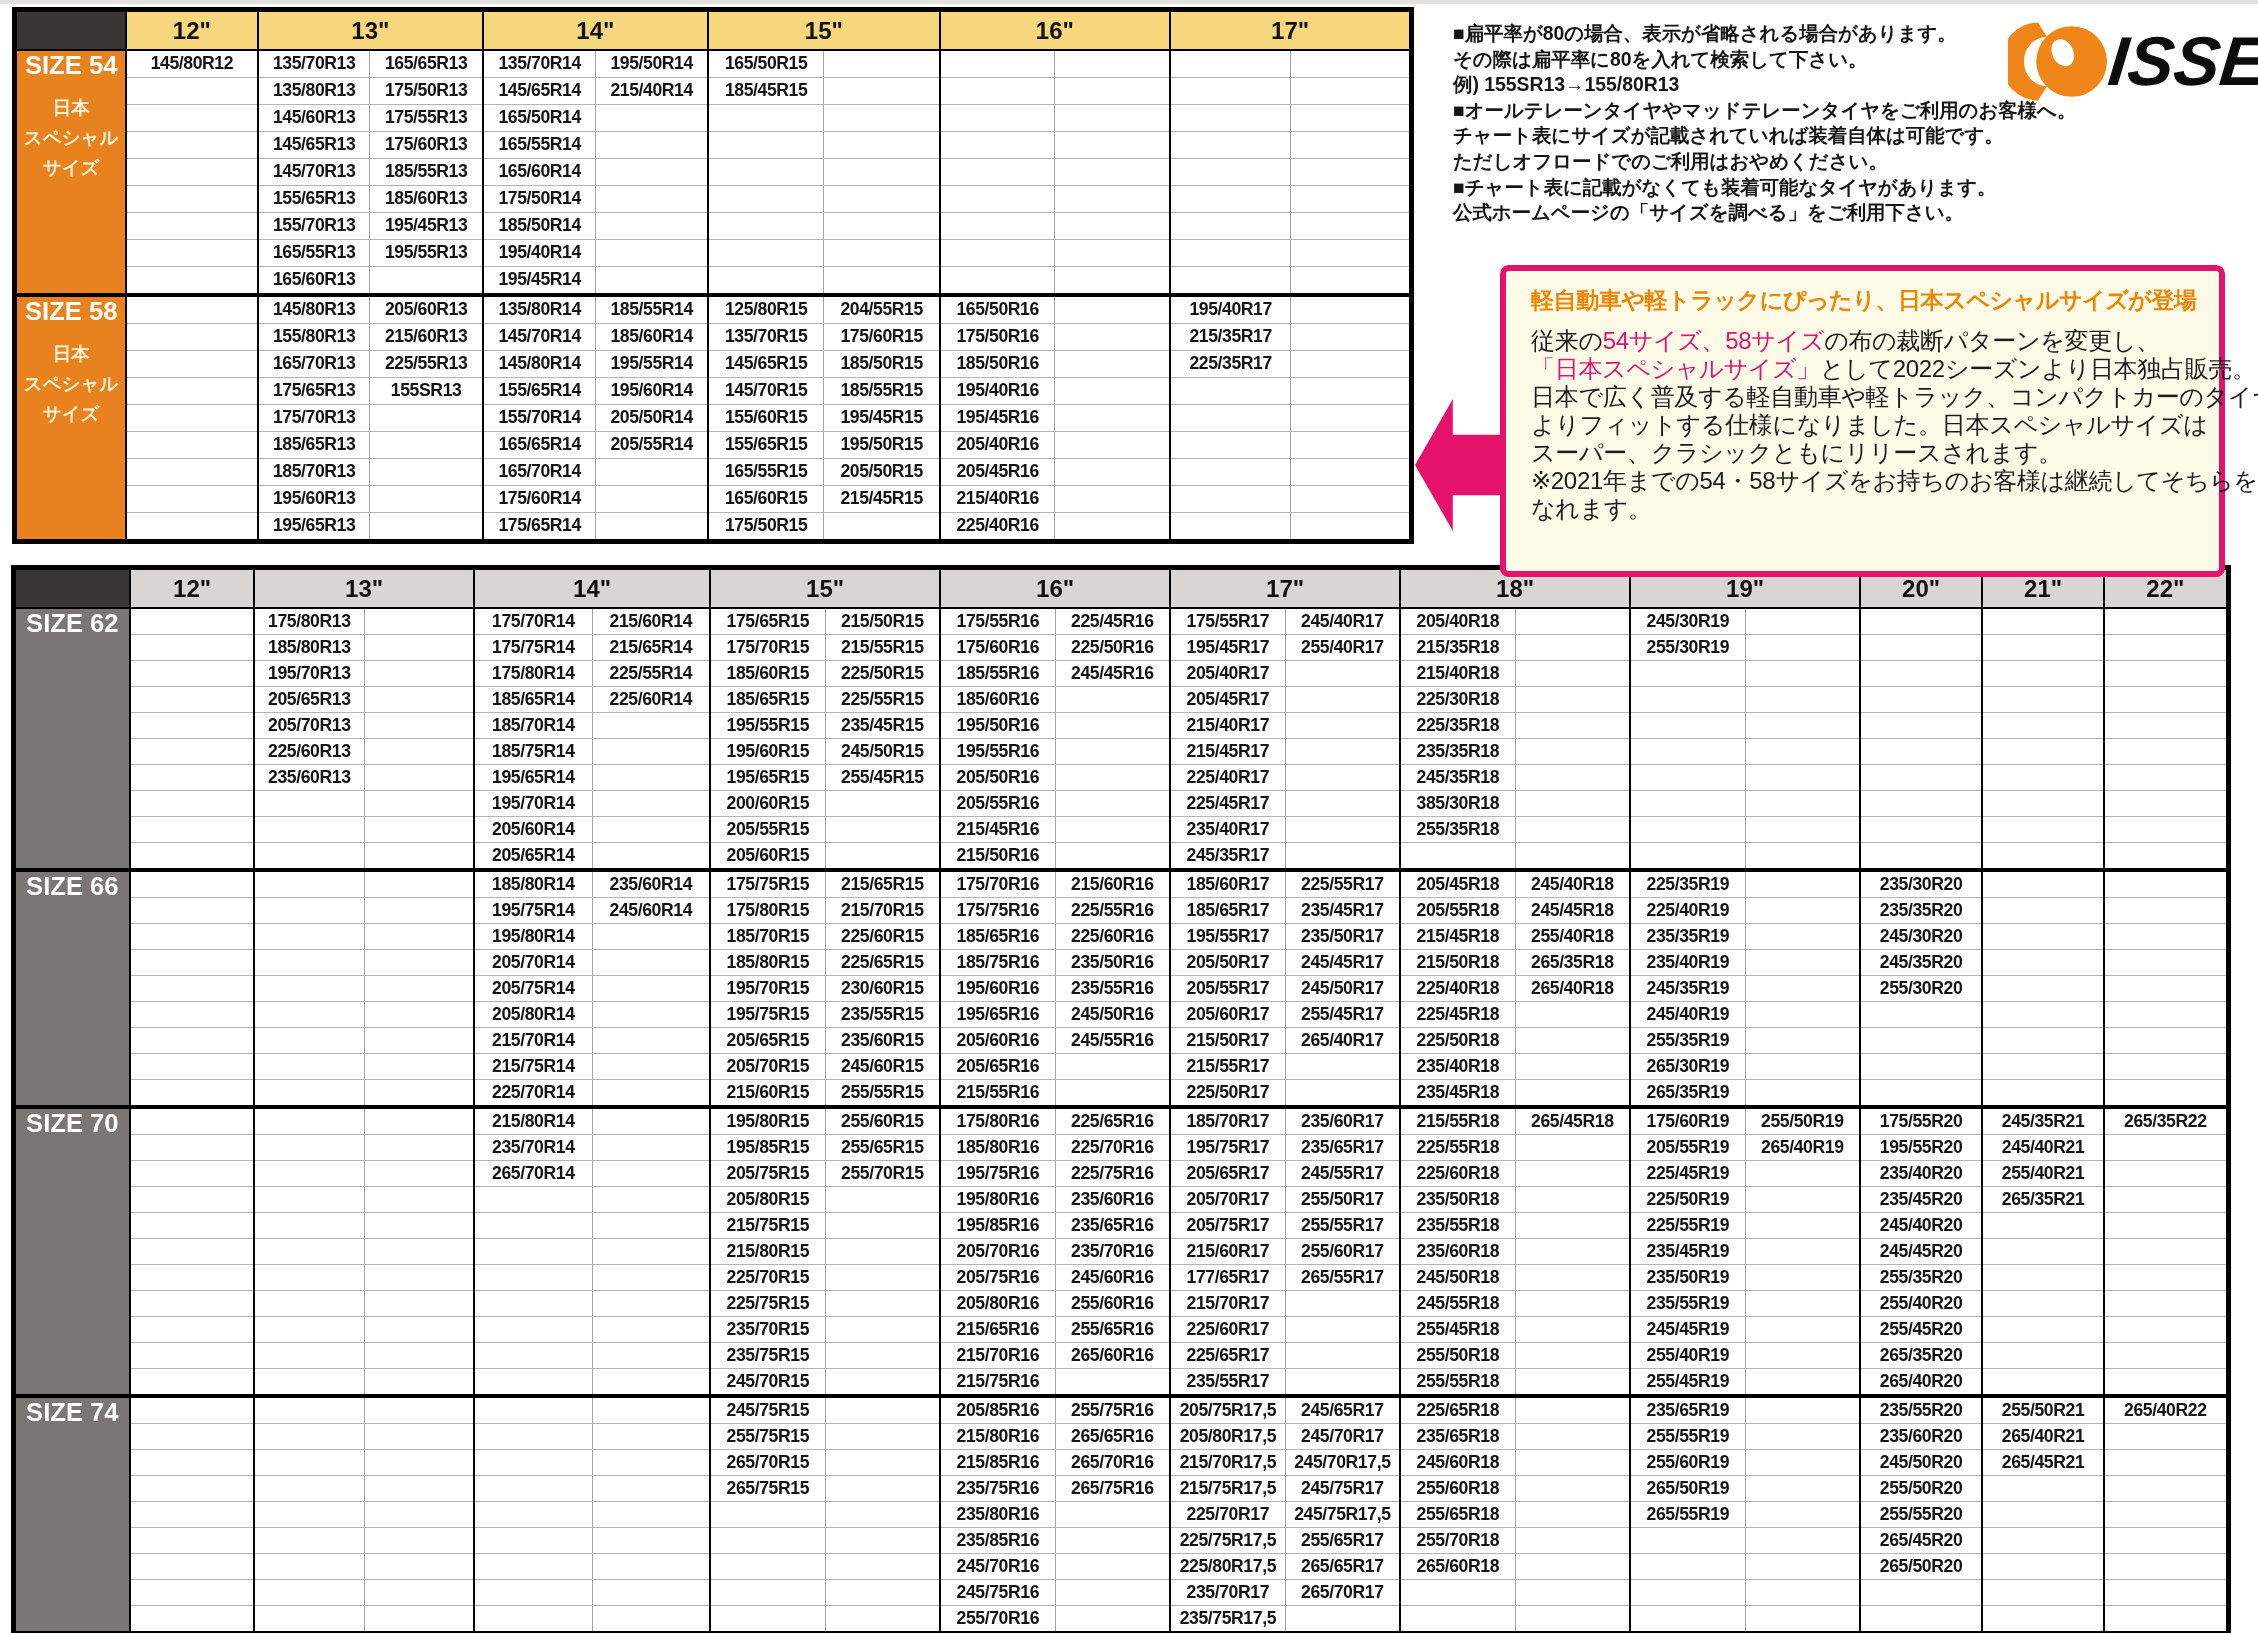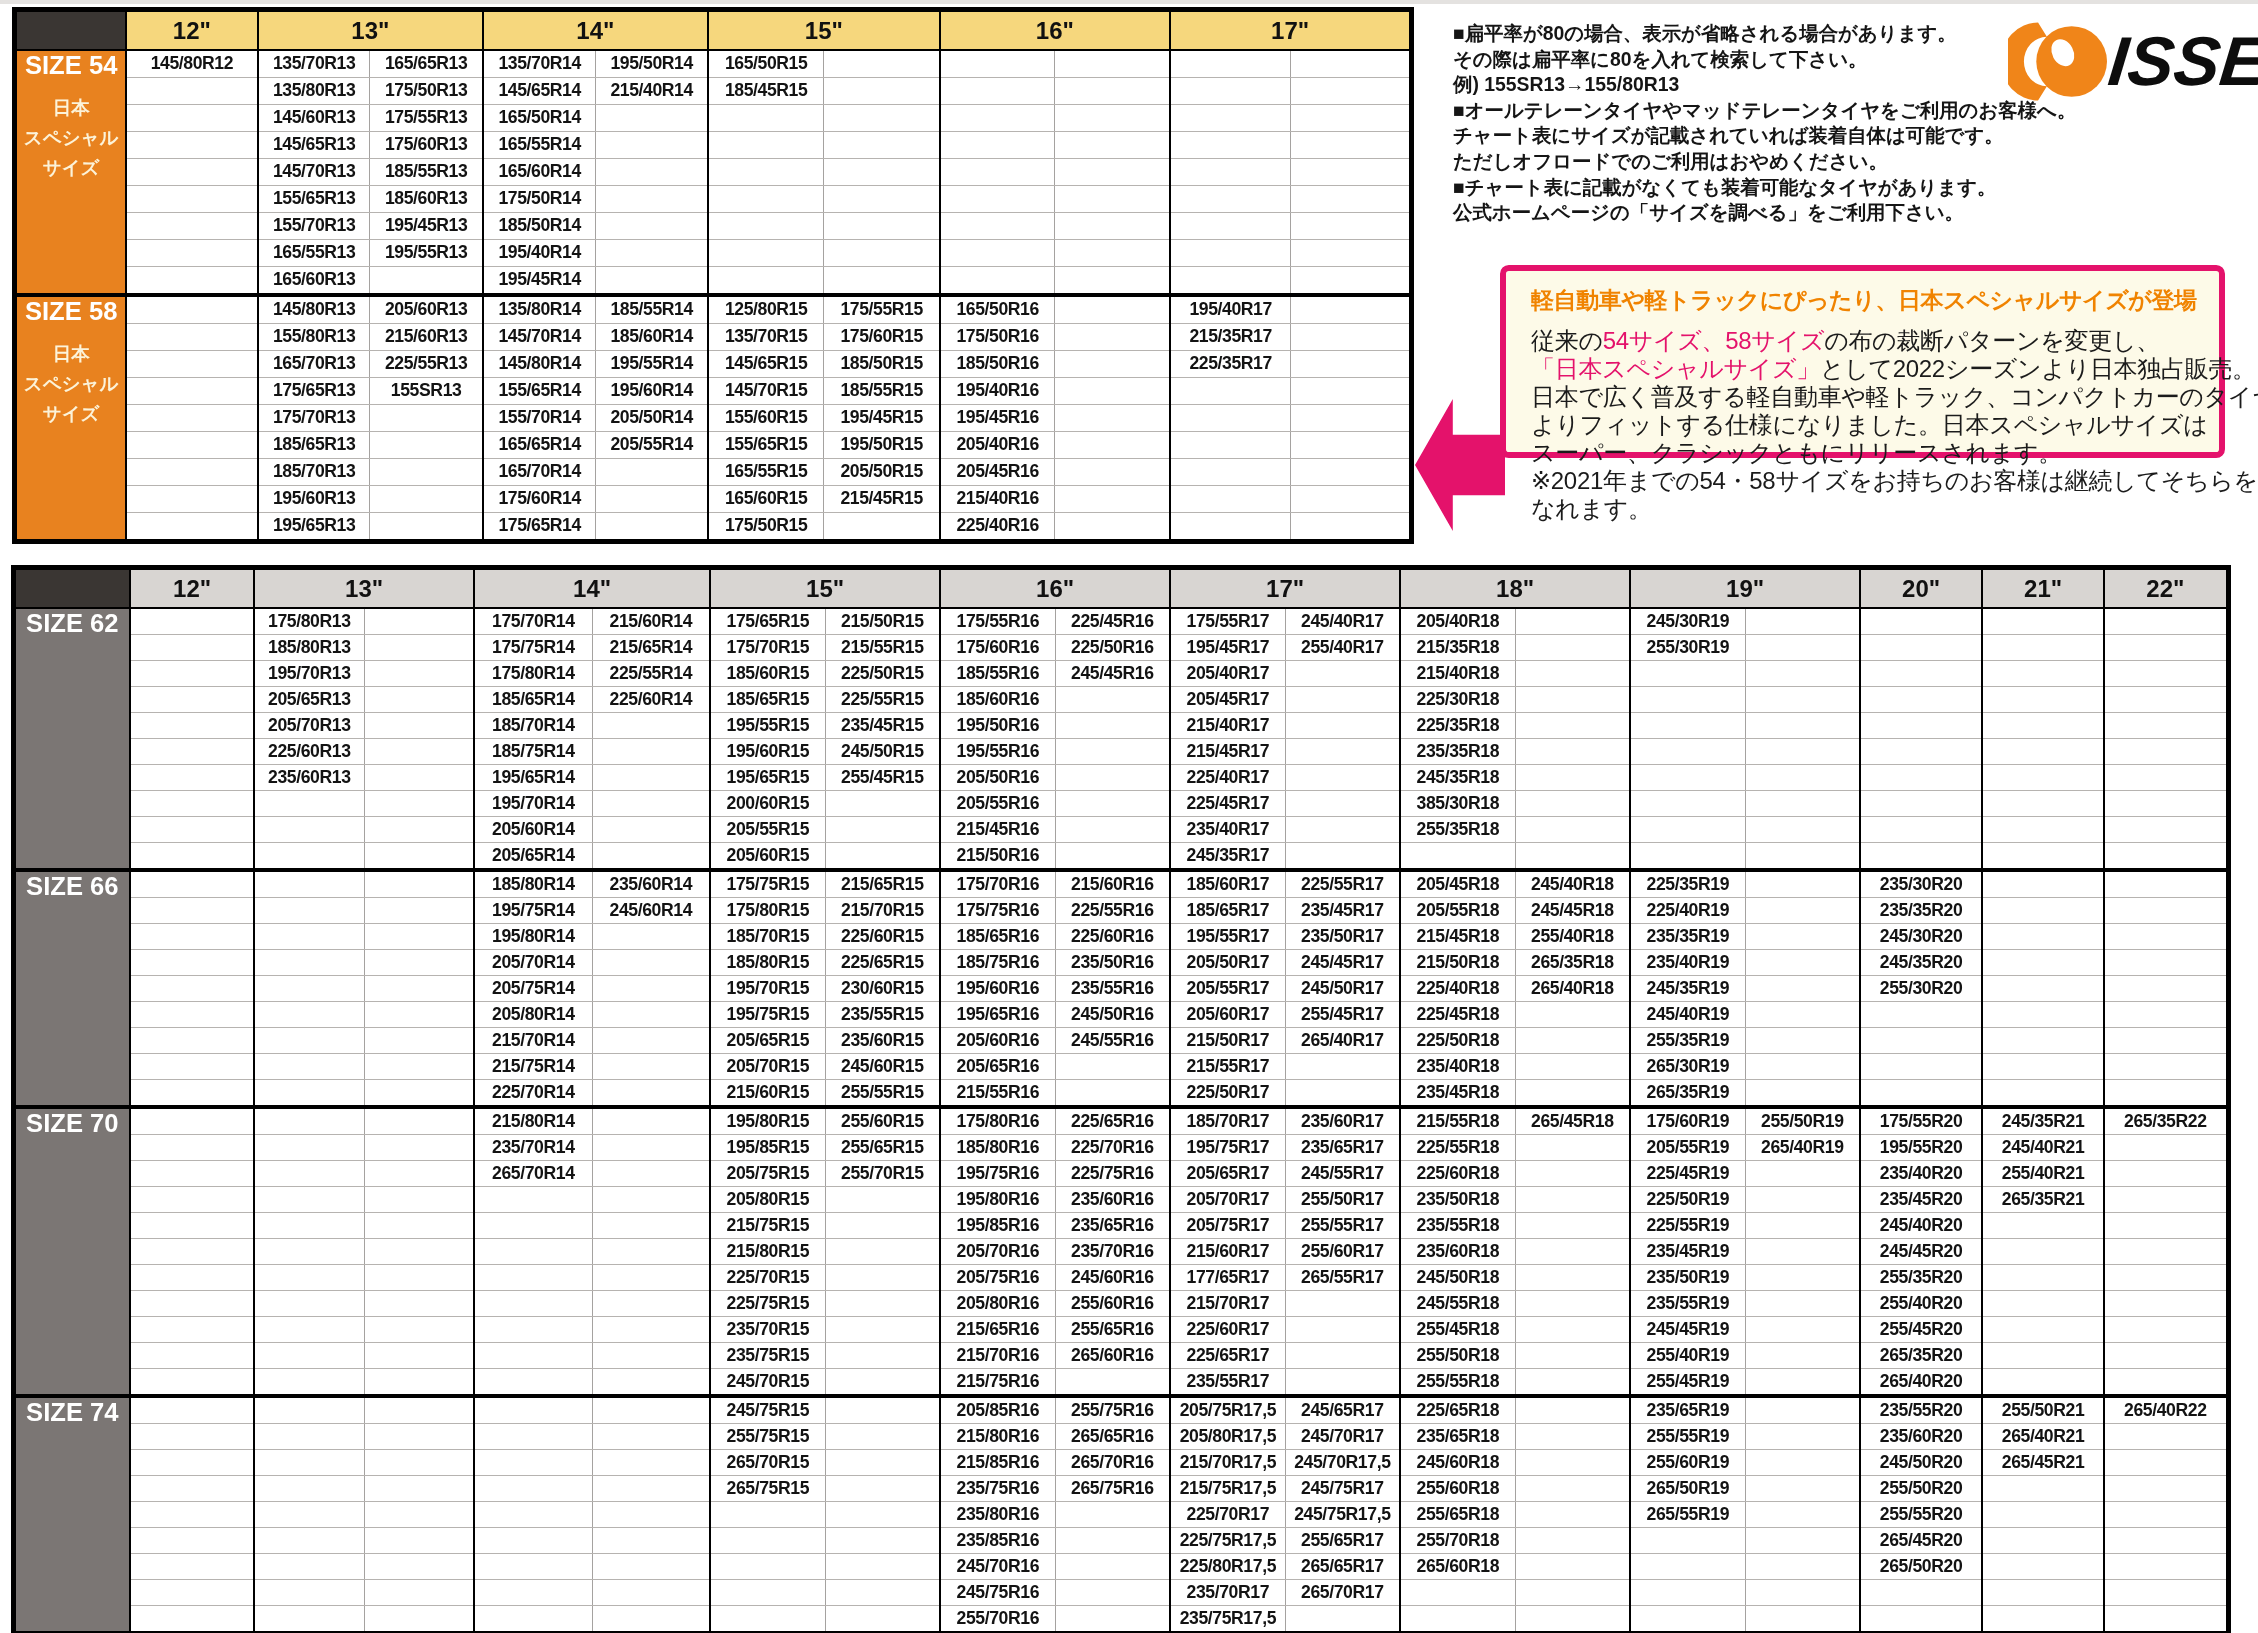--- a/index.html
+++ b/index.html
@@ -50,21 +50,21 @@
 
   
   .logo{position:absolute;left:2008px;top:19.4px;display:flex;align-items:center;}
   .logo-text{
     font-size:69px;font-weight:bold;font-style:italic;color:#0d0d0d;
     letter-spacing:0px;transform:skewX(-6deg);line-height:1;margin-left:1.8px;
   }
 
   
   .promo{
-    position:absolute;left:1500px;top:265px;width:725px;height:193px;box-sizing:border-box;
+    position:absolute;left:1500px;top:265px;width:725px;height:312px;box-sizing:border-box;
     background:var(--c-promo-cream,#FDFAE8);
     border:6.2px solid var(--c-pink,#E4126B);border-radius:8.8px;
     padding:14px 23px 0 25px;
   }
   .promo-title{
     font-size:23px;font-weight:bold;letter-spacing:-0.4px;white-space:nowrap;
     color:var(--c-promo-orange,#F08300);margin-bottom:10.6px;
   }
   .promo-line{
     font-size:24px;line-height:28px;letter-spacing:-0.3px;white-space:nowrap;
@@ -239,21 +239,21 @@
             <div class="size-sub">日本</div>
             <div class="size-sub">スペシャル</div>
             <div class="size-sub">サイズ</div>
           </th>
           <td></td>
           <td class="gstart">145/80R13</td>
           <td class="gsub">205/60R13</td>
           <td class="gstart">135/80R14</td>
           <td class="gsub">185/55R14</td>
           <td class="gstart">125/80R15</td>
-          <td class="gsub">175/55R15</td>
+          <td class="gsub">204/55R15</td>
           <td class="gstart">165/50R16</td>
           <td class="gsub"></td>
           <td class="gstart">195/40R17</td>
           <td class="gsub"></td>
         </tr>
         <tr>
           <td></td>
           <td class="gstart">155/80R13</td>
           <td class="gsub">215/60R13</td>
           <td class="gstart">145/70R14</td>

